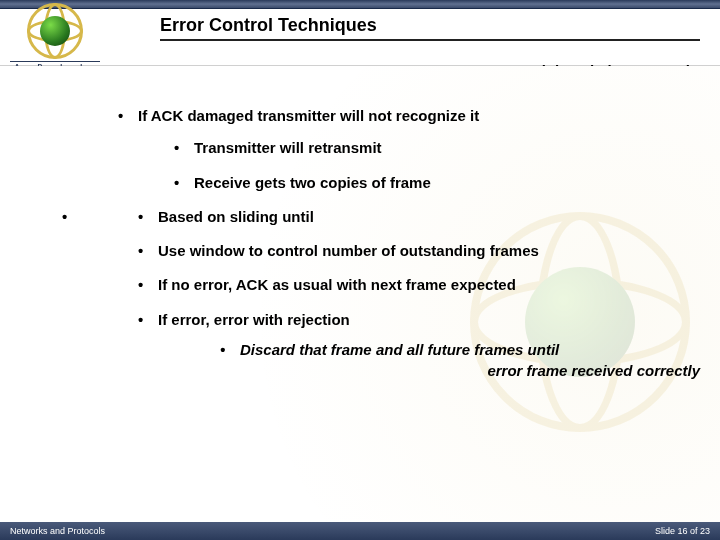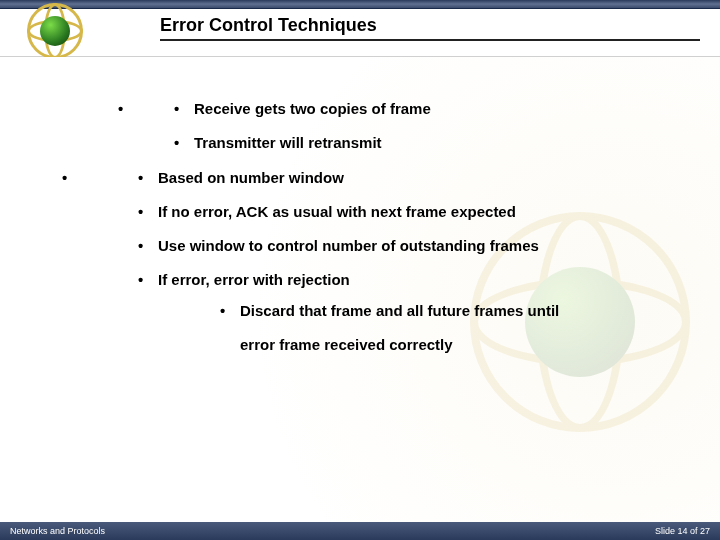--- a/index.html
+++ b/index.html
@@ -10,21 +10,21 @@
     position: relative;
     display: flex;
     flex-direction: column;
   }
   .header-bar {
     height: 9px;
     background: linear-gradient(to bottom, #2a3a5a 0%, #607090 50%, #3a4a6a 100%);
     border-bottom: 1px solid #1a2a4a;
   }
   .topband {
-    height: 48px;
+    height: 57px;
     background: #fff;
     position: relative;
     border-bottom: 1px solid #d0d0d0;
   }
   .logo-block {
     position: absolute;
     left: 10px; top: -6px;
     width: 90px;
     text-align: center;
   }
@@ -80,21 +80,21 @@
       radial-gradient(circle at 85% 55%, rgba(214,184,74,0.06) 0%, rgba(214,184,74,0) 55%),
       #fff;
   }
   ul { list-style: none; }
   li { position: relative; padding-left: 26px; margin-bottom: 14px; }
   li::before { content: "•"; position: absolute; left: 6px; top: 0; }
   ul.lv1 { margin-left: 92px; margin-top: 10px; }
   ul.lv2 { margin-left: 30px; margin-top: 12px; }
   ul.lv0b { margin-left: 36px; margin-top: 6px; }
   ul.lv1b { margin-left: 50px; margin-top: 10px; }
-  ul.lv2b { margin-left: 56px; margin-top: 10px; }
+  ul.lv2b { margin-left: 56px; margin-top: 10px; font-style: italic; }
   .cont-line { margin-left: 0; }
 
   .watermark {
     position: absolute;
     right: 30px; bottom: 90px;
     width: 220px; height: 220px;
     opacity: 0.12;
     pointer-events: none;
   }
   .watermark .ring { border-color: #c9a83c; }
@@ -141,46 +141,46 @@
   <div class="content">
 
     <div class="watermark">
       <div class="ring r1"></div>
       <div class="ring r2"></div>
       <div class="ring r3"></div>
       <div class="sphere"></div>
     </div>
 
     <ul class="lv1">
-      <li>
+      <li><span>If ACK damaged transmitter will not recognize it</span>
         <ul class="lv2">
+          <li><span>Transmitter will retransmit</span></li>
           <li><span>Receive gets two copies of frame</span></li>
-          <li><span>Transmitter will retransmit</span></li>
         </ul>
       </li>
     </ul>
 
     <ul class="lv0b">
       <li>
         <ul class="lv1b">
-          <li><span>Based on number window</span></li>
+          <li><span>Based on sliding until</span></li>
+          <li><span>Use window to control number of outstanding frames</span></li>
           <li><span>If no error, ACK as usual with next frame expected</span></li>
-          <li><span>Use window to control number of outstanding frames</span></li>
           <li><span>If error, error with rejection</span>
             <ul class="lv2b">
               <li>
                 <span>Discard that frame and all future frames until</span>
-                <div class="cont-line" style="margin-top:14px;">error frame received correctly</div>
+                <div class="cont-line" style="margin-top:1px;text-align:right;">error frame received correctly</div>
               </li>
             </ul>
           </li>
         </ul>
       </li>
     </ul>
 
   </div>
 
   <div class="footer">
     <span>Networks and Protocols</span>
-    <span>Slide 14 of 27</span>
+    <span>Slide 16 of 23</span>
   </div>
 
 </div>
 
 </body></html>

